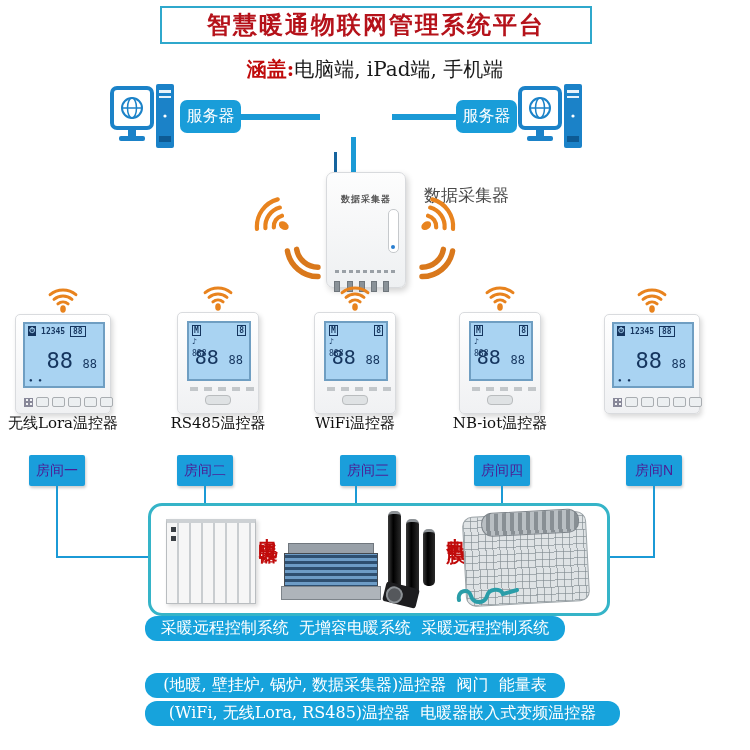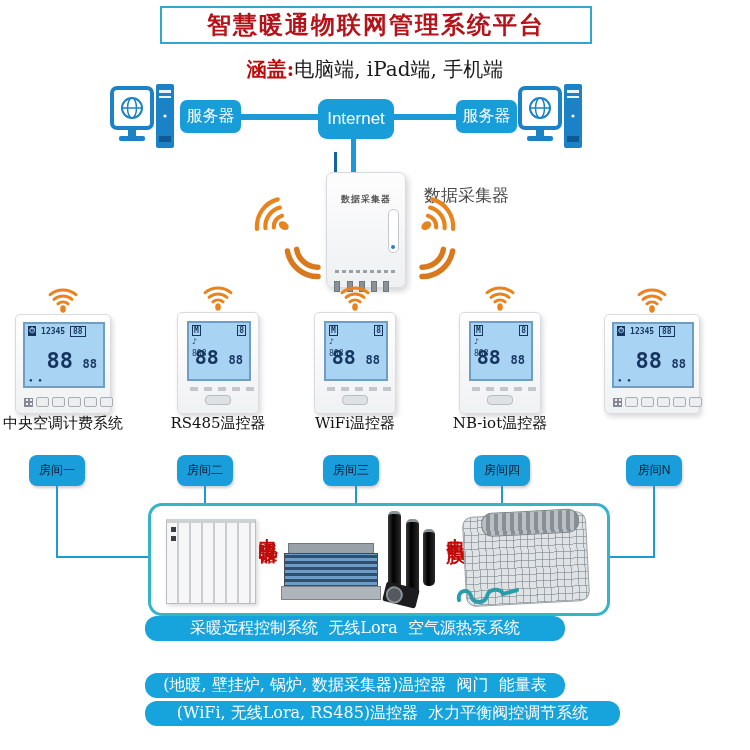--- a/index.html
+++ b/index.html
@@ -43,42 +43,42 @@
   .wifi path{stroke:#e8831e;stroke-width:3;fill:none;stroke-linecap:round;}
   .wifi ellipse{fill:#e8831e;}
   .arcs path{stroke:#d9781c;stroke-width:3.5;fill:none;stroke-linecap:round;}
 
   
   .tstat{background:linear-gradient(180deg,#ffffff,#f0f1f3);border:1px solid #d9dbde;border-radius:5px;
     box-shadow:2px 3px 5px rgba(0,0,0,.15);box-sizing:border-box;}
   .lcd{position:absolute;background:#a9d3f2;border:2px solid #6f9ec2;box-sizing:border-box;}
   .lcd .toprow{position:absolute;top:2px;left:3px;right:3px;height:10px;display:flex;align-items:center;
     font-size:8px;color:#15355e;font-weight:bold;font-family:"DejaVu Sans Mono",monospace;}
-  .lcd .digits{position:absolute;right:6px;color:#15355e;font-weight:bold;
+  .lcd .digits{position:absolute;right:6px;color:#15355e;font-weight:normal;
     font-family:"DejaVu Sans Mono",monospace;line-height:1;}
   .lcd .digits .big{font-size:22px;}
   .lcd .digits .small{font-size:12px;}
   .lcd .dots{position:absolute;left:4px;bottom:3px;font-size:6px;color:#15355e;letter-spacing:2px;}
   .lcd .sidecol{position:absolute;left:3px;top:13px;font-size:8px;color:#15355e;
     font-family:"DejaVu Sans Mono",monospace;line-height:1.5;}
   .btnrow{position:absolute;display:flex;gap:3px;align-items:center;}
   .btnrow .b{width:11px;height:8px;background:#eceff1;border:1px solid #a9adb1;border-radius:2px;}
   .btnrow .grid{width:9px;height:9px;background:
     repeating-linear-gradient(0deg,#889 0 2px,transparent 2px 4px),
     repeating-linear-gradient(90deg,#889 0 2px,transparent 2px 4px);}
   .oval-btn{position:absolute;left:50%;transform:translateX(-50%);width:24px;height:8px;background:#dfe2e4;
     border:1px solid #b9bcbe;border-radius:4px;}
   .ticks{position:absolute;display:flex;gap:6px;}
   .ticks i{width:8px;height:4px;background:#c3c7ca;}
   .tstat-label{top:414px;font-size:15px;color:#101010;white-space:nowrap;transform:translateX(-50%);
     font-family:"DejaVu Serif","Liberation Serif",serif;}
 
   
-  .room-btn{top:455px;width:56px;height:31px;background:#1a9edb;border-radius:8px;color:#0f172a;
-    display:flex;align-items:center;justify-content:center;font-size:12px;box-shadow:1px 2px 3px rgba(0,0,0,.2);}
+  .room-btn{top:455px;width:56px;height:31px;background:#1a9edb;border-radius:2px;color:#4c1d95;
+    display:flex;align-items:center;justify-content:center;font-size:14px;box-shadow:1px 2px 3px rgba(0,0,0,.2);}
 
   
   .equip-box{left:148px;top:503px;width:462px;height:113px;border:3px solid #35b4c8;border-radius:14px;
     background:#fff;box-sizing:border-box;}
   .vtext{writing-mode:vertical-rl;text-orientation:upright;color:#c00b0b;font-weight:bold;font-size:19px;
     letter-spacing:4px;font-family:"DejaVu Serif","Liberation Serif",serif;}
   .htext-red{color:#c00b0b;font-weight:bold;font-size:20px;letter-spacing:2px;
     font-family:"DejaVu Serif","Liberation Serif",serif;font-style:italic;}
   .radiator{left:166px;top:519px;width:88px;height:80px;border:1px solid #b9bdc0;border-top:4px solid #cdd1d4;
     background:repeating-linear-gradient(90deg,#f6f6f6 0 10px,#c9cdd0 10px 12px);box-shadow:2px 2px 4px rgba(0,0,0,.15);}
@@ -153,21 +153,20 @@
     <rect x="18" y="44" width="8" height="8" fill="#1b82c8"></rect>
     <rect x="9" y="52" width="26" height="5" rx="2" fill="#1b82c8"></rect>
     <rect x="46" y="0" width="18" height="64" rx="2" fill="#1b82c8"></rect>
     <rect x="49" y="6" width="12" height="3" fill="#ffffff" opacity="0.9"></rect>
     <rect x="49" y="12" width="12" height="2" fill="#ffffff" opacity="0.9"></rect>
     <circle cx="55" cy="32" r="1.6" fill="#ffffff"></circle>
     <rect x="49" y="52" width="12" height="6" fill="#0d5a94"></rect>
   </svg>
 
   <div class="abs node-label" style="left:180px;top:100px;width:61px;height:33px;">服务器</div>
-  <div class="abs node-label" style="left:318px;top:99px;width:76px;height:40px;font-size:17px;border-radius:9px;">Internet</div>
   <div class="abs node-label" style="left:456px;top:100px;width:61px;height:33px;">服务器</div>
 
   <div class="abs collector">
     <div class="print">数据采集器</div>
     <div class="slider"></div>
     <div class="tinyline"></div>
   </div>
   <div class="abs pin" style="left:334px;top:281px;"></div>
   <div class="abs pin" style="left:347px;top:281px;"></div>
   <div class="abs pin" style="left:359px;top:281px;"></div>
@@ -327,28 +326,28 @@
     <div class="btnrow" style="left:8px;bottom:6px;">
       <span class="grid"></span>
         <span class="b"></span>
         <span class="b"></span>
         <span class="b"></span>
         <span class="b"></span>
         <span class="b"></span>
     </div>
   </div>
 
-  <div class="abs tstat-label" style="left:63px;">中央空调计费系统</div>
+  <div class="abs tstat-label" style="left:63px;">无线Lora温控器</div>
   <div class="abs tstat-label" style="left:218px;">RS485温控器</div>
   <div class="abs tstat-label" style="left:355px;">WiFi温控器</div>
   <div class="abs tstat-label" style="left:500px;">NB-iot温控器</div>
 
   <div class="abs room-btn" style="left:29px;">房间一</div>
   <div class="abs room-btn" style="left:177px;">房间二</div>
-  <div class="abs room-btn" style="left:323px;">房间三</div>
+  <div class="abs room-btn" style="left:340px;">房间三</div>
   <div class="abs room-btn" style="left:474px;">房间四</div>
   <div class="abs room-btn" style="left:626px;">房间N</div>
 
   <div class="abs vline" style="left:56px;top:486px;height:72px;"></div>
   <div class="abs vline" style="left:204px;top:486px;height:18px;"></div>
   <div class="abs vline" style="left:355px;top:486px;height:18px;"></div>
   <div class="abs vline" style="left:501px;top:486px;height:18px;"></div>
   <div class="abs vline" style="left:653px;top:486px;height:72px;"></div>
   <div class="abs" style="left:56px;top:556px;width:94px;height:2px;background:#1b9ad6;"></div>
   <div class="abs" style="left:610px;top:556px;width:45px;height:2px;background:#1b9ad6;"></div>
@@ -366,17 +365,17 @@
     <div class="roll" style="left:20px;top:8px;width:13px;height:72px;"></div>
     <div class="roll" style="left:37px;top:18px;width:12px;height:54px;"></div>
     <div class="roll-end"></div>
   </div>
   <div class="abs vtext" style="left:444px;top:522px;height:78px;">电热膜</div>
   <div class="abs mat"></div>
   <svg class="mat-cable" viewBox="0 0 70 50">
     <path d="M4 40 C2 30 14 28 16 36 C18 44 30 44 32 36 C34 28 46 28 48 34 L62 30"></path>
   </svg>
 
-  <div class="abs sys-bar" style="left:145px;top:616px;width:420px;height:25px;">采暖远程控制系统  无线Lora  空气源热泵系统</div>
+  <div class="abs sys-bar" style="left:145px;top:616px;width:420px;height:25px;">采暖远程控制系统  无增容电暖系统  采暖远程控制系统</div>
   <div class="abs sys-bar" style="left:145px;top:673px;width:420px;height:25px;">(地暖, 壁挂炉, 锅炉, 数据采集器)温控器  阀门  能量表</div>
-  <div class="abs sys-bar" style="left:145px;top:701px;width:475px;height:25px;">(WiFi, 无线Lora, RS485)温控器  水力平衡阀控调节系统</div>
+  <div class="abs sys-bar" style="left:145px;top:701px;width:475px;height:25px;">(WiFi, 无线Lora, RS485)温控器  电暖器嵌入式变频温控器</div>
 
 </div>
 
 </body></html>

